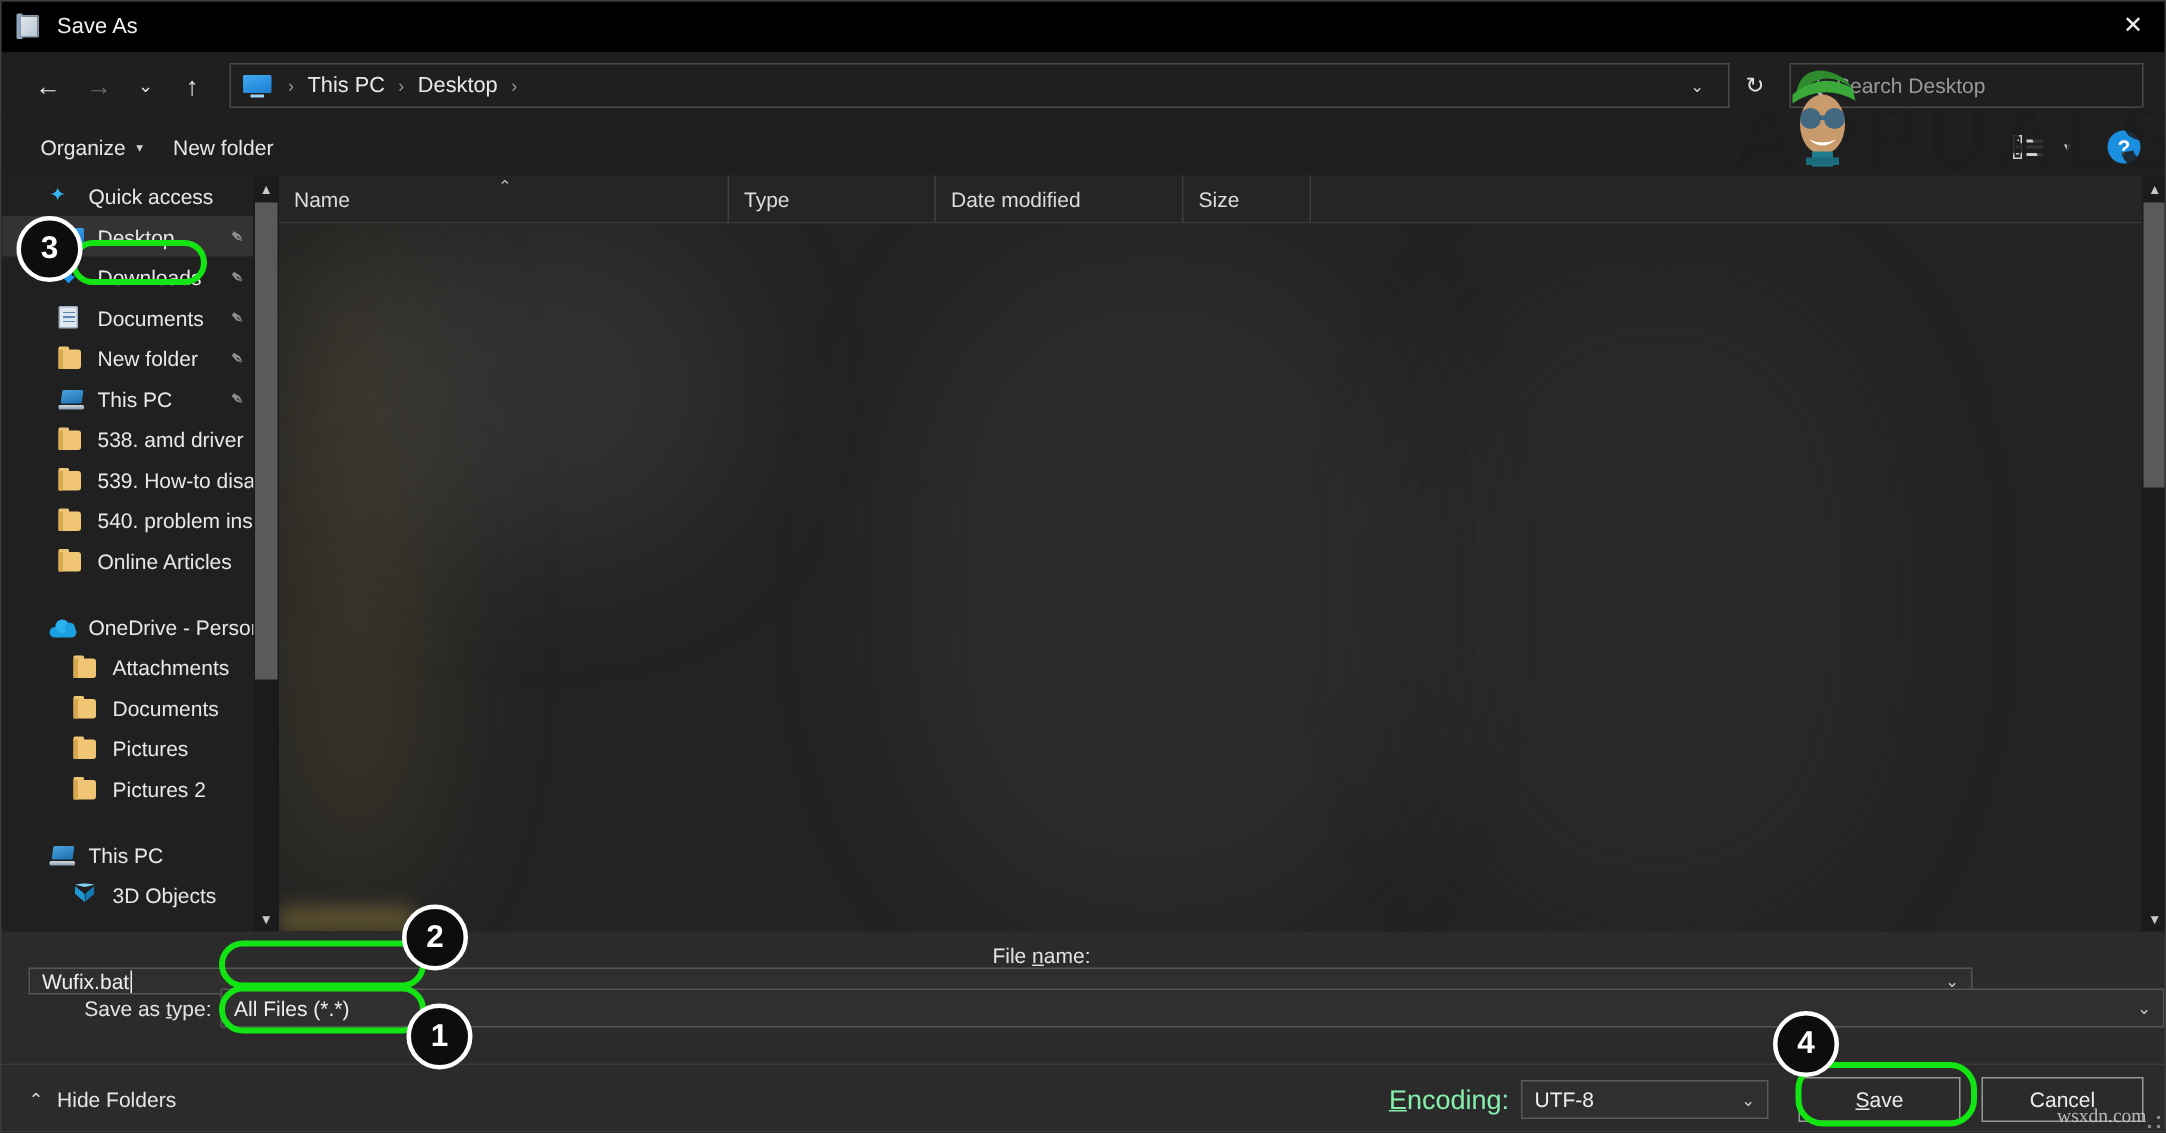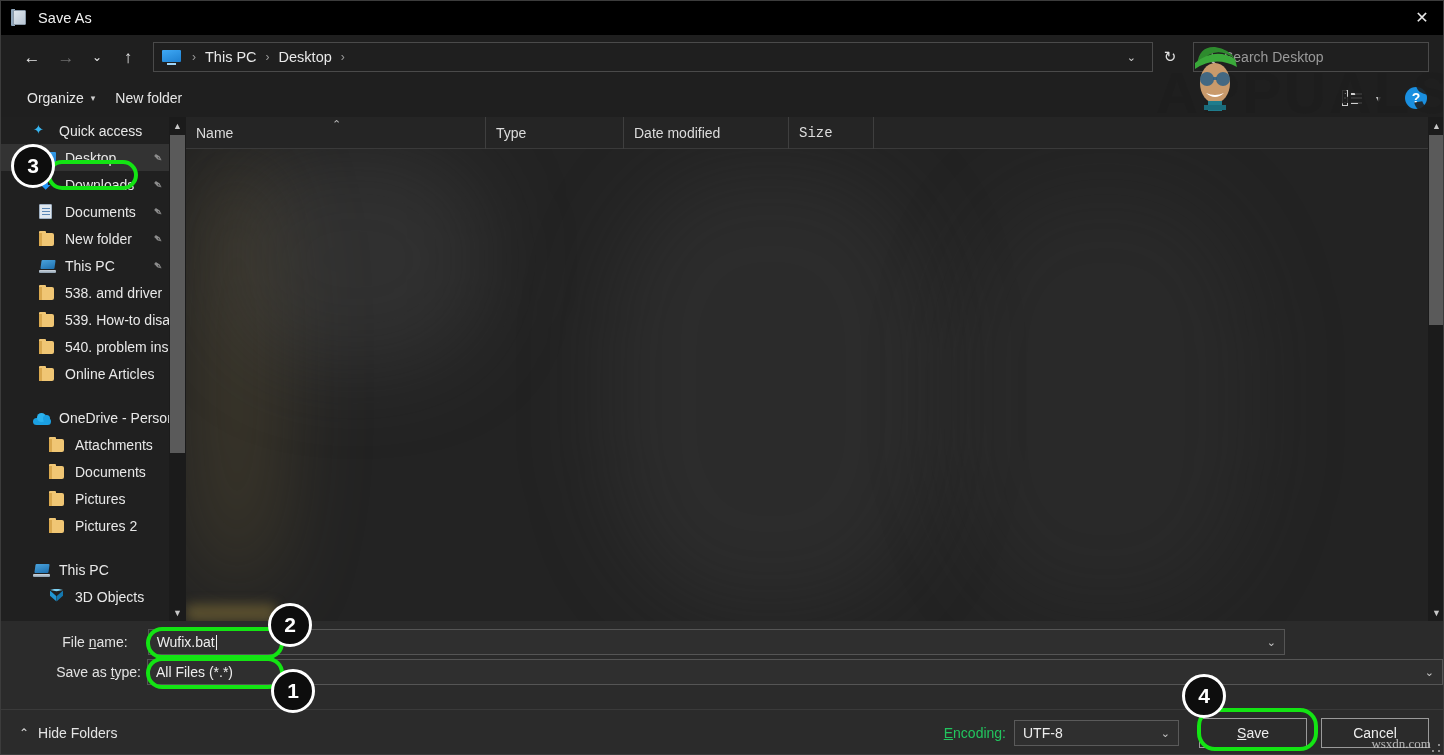--- a/index.html
+++ b/index.html
@@ -284,21 +284,21 @@
     position: absolute; left: 0; top: 708px; width: 1444px; height: 47px;
     background: #2b2b2b; border-top: 1px solid #3a3a3a;
     display: flex; align-items: center;
   }
   .hide-folders {
     display: flex; align-items: center; gap: 9px; margin-left: 18px;
     color: #e4e4e4; font-size: 14px;
   }
   .hf-caret { color: #d5d5d5; font-size: 12px; }
   .footer-right { margin-left: auto; display: flex; align-items: center; gap: 0; margin-right: 16px; }
-  .enc-label { color: #22c55e; font-size: 14px; margin-right: 8px; }
+  .enc-label { color: #86efac; font-size: 18px; margin-right: 8px; }
   .enc-combo {
     width: 165px; height: 26px; background: #2f2f2f; border: 1px solid #5a5a5a;
     display: flex; align-items: center; padding: 0 8px; color: #ededed; font-size: 14px;
     position: relative;
   }
   .btn {
     width: 108px; height: 30px; border: 1px solid #9a9a9a; background: #2b2b2b;
     color: #ededed; font-size: 14px; display: flex; align-items: center; justify-content: center;
   }
   .btn.save { margin-left: 20px; }
@@ -550,42 +550,42 @@
           <div class="col" style="width: 300px;">
             <span class="sort-arrow" style="left: 146px;">⌃</span>
             <span>Name</span>
           </div>
           <div class="col" style="width: 138px;">
             <span>Type</span>
           </div>
           <div class="col" style="width: 165px;">
             <span>Date modified</span>
           </div>
-          <div class="col" style="width: 85px; font-family: Liberation Mono, monospace;">
+          <div class="col" style="width: 85px;">
             <span>Size</span>
           </div>
         </div>
       <div class="list-canvas">
         <div class="blur-a"></div>
           <div class="blur-b"></div>
         <div class="blur-c"></div>
           <div class="blur-d"></div>
           <div class="blur-e"></div>
       </div>
     </div>
 
     <div class="fl-scroll">
       <div class="arr">▲</div>
       <div class="thumb" style="top:18px;height:190px;"></div>
       <div class="arr" style="position:absolute;bottom:0;width:17px;">▼</div>
     </div>
   </div>
 
   <div class="form-area">
-    <div class="form-row" style="left:4px;top:8px;width:1280px;">
+    <div class="form-row" style="left:16px;top:8px;width:1280px;flex-direction:column;">
       <div class="form-label" style="width:140px;"><span>File </span><span class="u">n</span><span>ame:</span></div>
       <div class="combo" style="width:1296px;margin-left:20px;">
         <span>Wufix.bat</span>
           <span class="cursor-bar"></span>
         <span class="caret">⌄</span>
       </div>
     </div>
     <div class="form-row" style="left:0;top:38px;width:1444px;">
       <div class="form-label" style="width:140px;"><span>Save as </span><span class="u">t</span><span>ype:</span></div>
       <div class="combo" style="width:1296px;margin-left:6px;">

